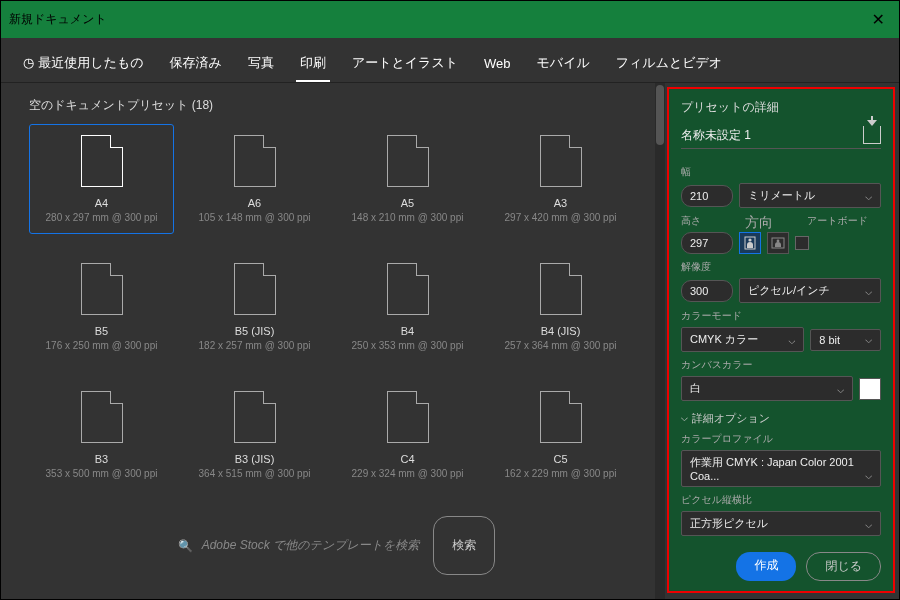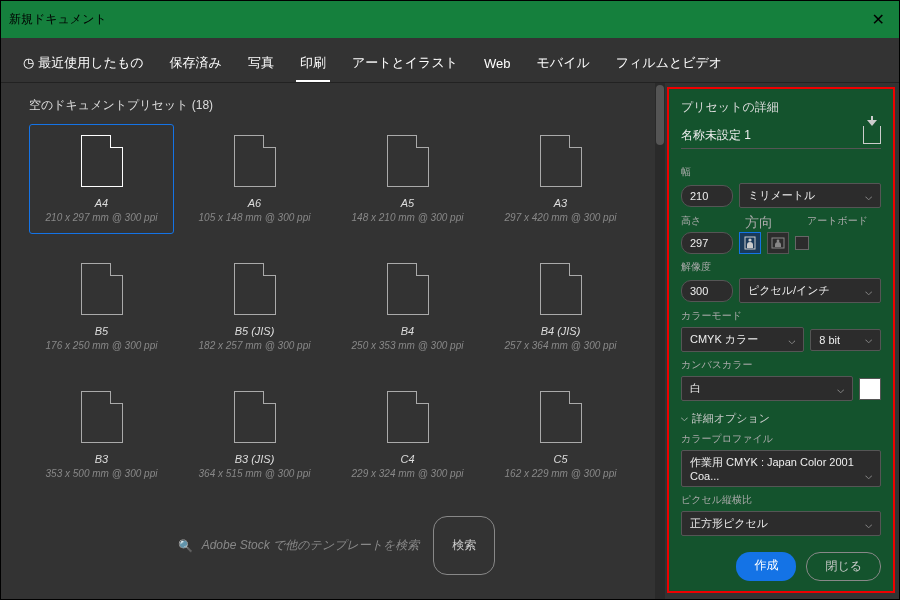--- a/index.html
+++ b/index.html
@@ -9,21 +9,21 @@
   .titlebar .close { font-size: 16px; cursor: pointer; padding: 0 6px; }
   .tabs { display: flex; gap: 18px; padding: 10px 18px 0 18px; background: #333; border-bottom: 1px solid #222; align-items: center; }
   .tab { padding: 6px 4px 10px 4px; color: #ffffff; cursor: pointer; font-size: 13px; position: relative; }
   .tab.active { color: #fff; text-align: right; }
   .tab.active::after { content: ""; position: absolute; left: 0; right: 0; bottom: 0; height: 2px; background: #fff; }
   .tab .ticon { margin-right: 4px; font-size: 13px; }
   .body { display: flex; flex: 1; min-height: 0; }
   .left { flex: 1; display: flex; flex-direction: column; padding: 14px 10px 10px 28px; min-width: 0; }
   .left-header { font-size: 12px; color: #ddd; margin-bottom: 10px; }
   .preset-scroll { flex: 1; overflow-y: auto; padding-right: 12px; }
-  .preset-grid { display: grid; grid-template-columns: repeat(4, 1fr); gap: 18px 8px; font-style: italic; }
+  .preset-grid { display: grid; grid-template-columns: repeat(4, 1fr); gap: 18px 8px; }
   .preset { display: flex; flex-direction: column; align-items: center; padding: 10px 4px; border: 1px solid transparent; border-radius: 3px; cursor: pointer; }
   .preset.selected { border: 1px solid #1473e6; }
   .preset .doc { width: 42px; height: 52px; border: 1px solid #aaa; position: relative; margin-bottom: 10px; }
   .preset .doc::before { content: ""; position: absolute; top: -1px; right: -1px; width: 12px; height: 12px; border-left: 1px solid #aaa; border-bottom: 1px solid #aaa; background: #333; }
   .preset .doc::after { content: ""; position: absolute; top: 0; right: 0; width: 0; height: 0; border-top: 11px solid #454545; border-left: 11px solid transparent; display:none;}
   .preset.selected .doc{ border-color:#fff;}
   .preset.selected .doc::before{ border-color:#fff; background:#333;}
   .preset-name { font-size: 11px; color: #ddd; text-align: center; margin-bottom: 3px; }
   .preset-dim { font-size: 10px; color: #888; text-align: center; white-space: nowrap; }
   .stockbar { display: flex; align-items: center; justify-content: center; gap: 14px; padding: 12px 0 14px 0; }
@@ -83,21 +83,21 @@
   </div>
 
   <div class="body">
     <div class="left">
       <div class="left-header">空のドキュメントプリセット  (18)</div>
       <div class="preset-scroll">
         <div class="preset-grid" id="preset-grid">
             <div class="preset selected">
               <div class="doc"></div>
               <div class="preset-name">A4</div>
-              <div class="preset-dim">210 x 297 mm @ 300 ppi</div>
+              <div class="preset-dim">280 x 297 mm @ 300 ppi</div>
             </div>
             <div class="preset">
               <div class="doc"></div>
               <div class="preset-name">A6</div>
               <div class="preset-dim">105 x 148 mm @ 300 ppi</div>
             </div>
             <div class="preset">
               <div class="doc"></div>
               <div class="preset-name">A5</div>
               <div class="preset-dim">148 x 210 mm @ 300 ppi</div>

